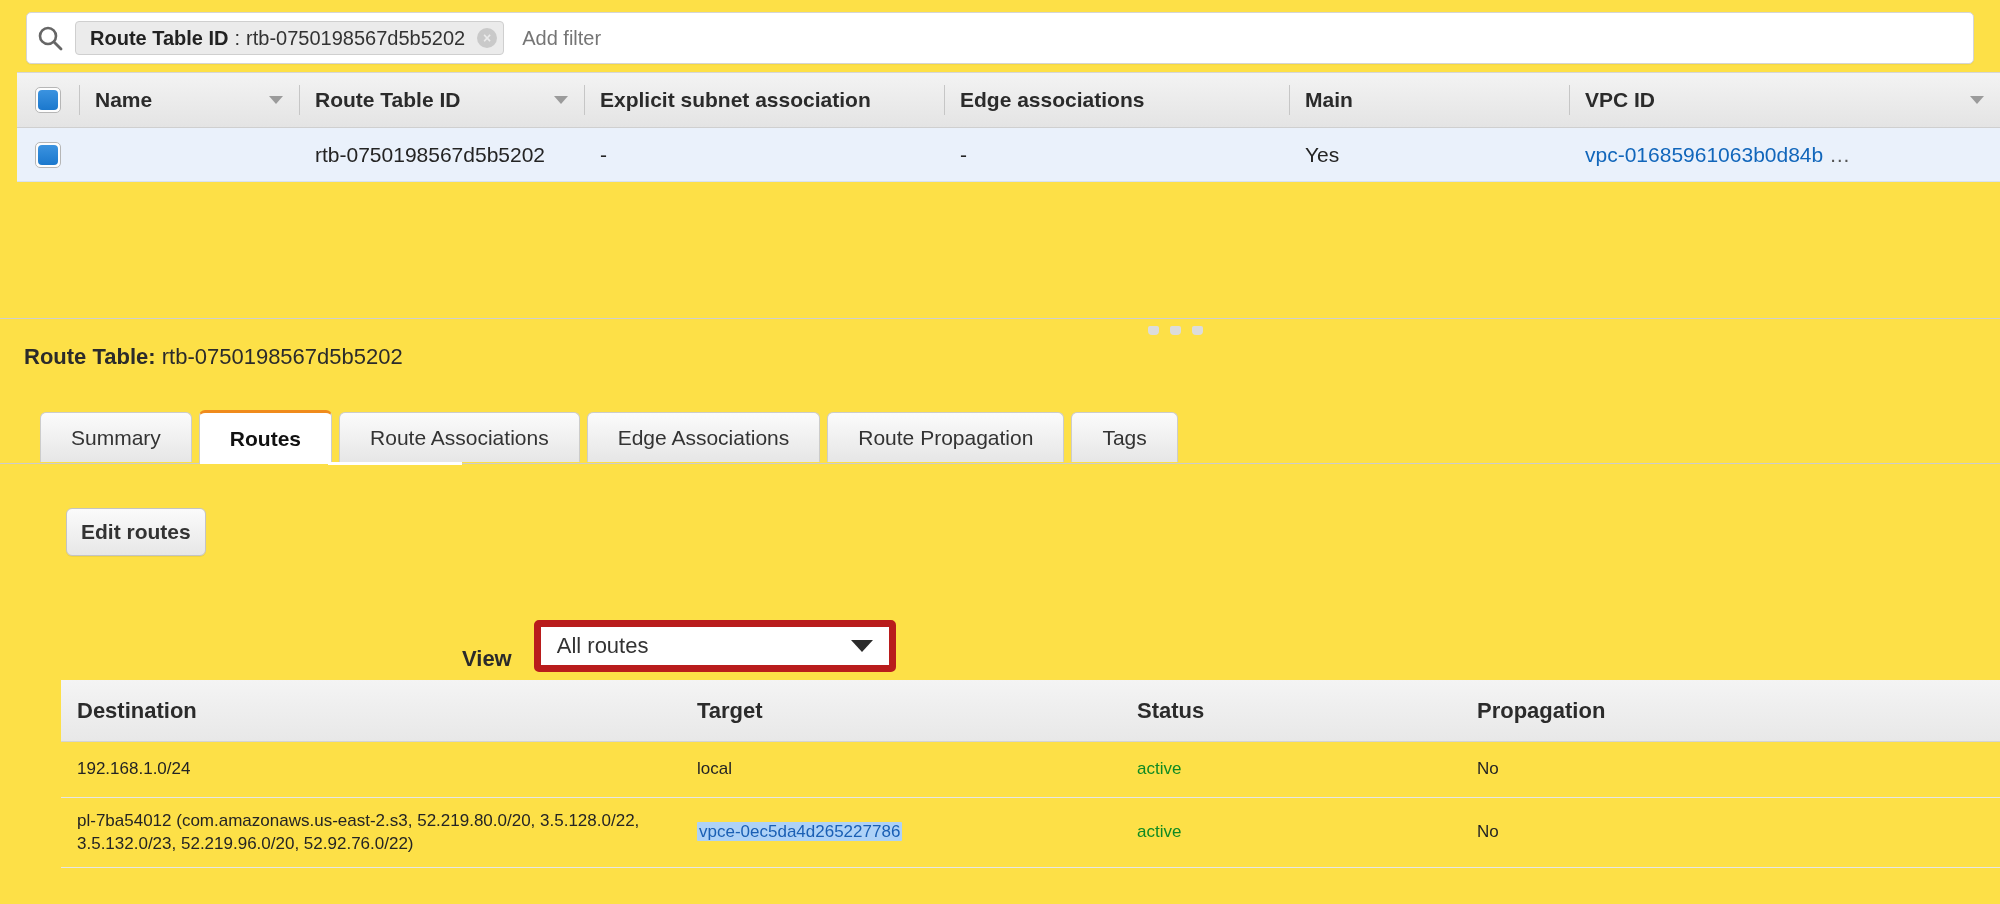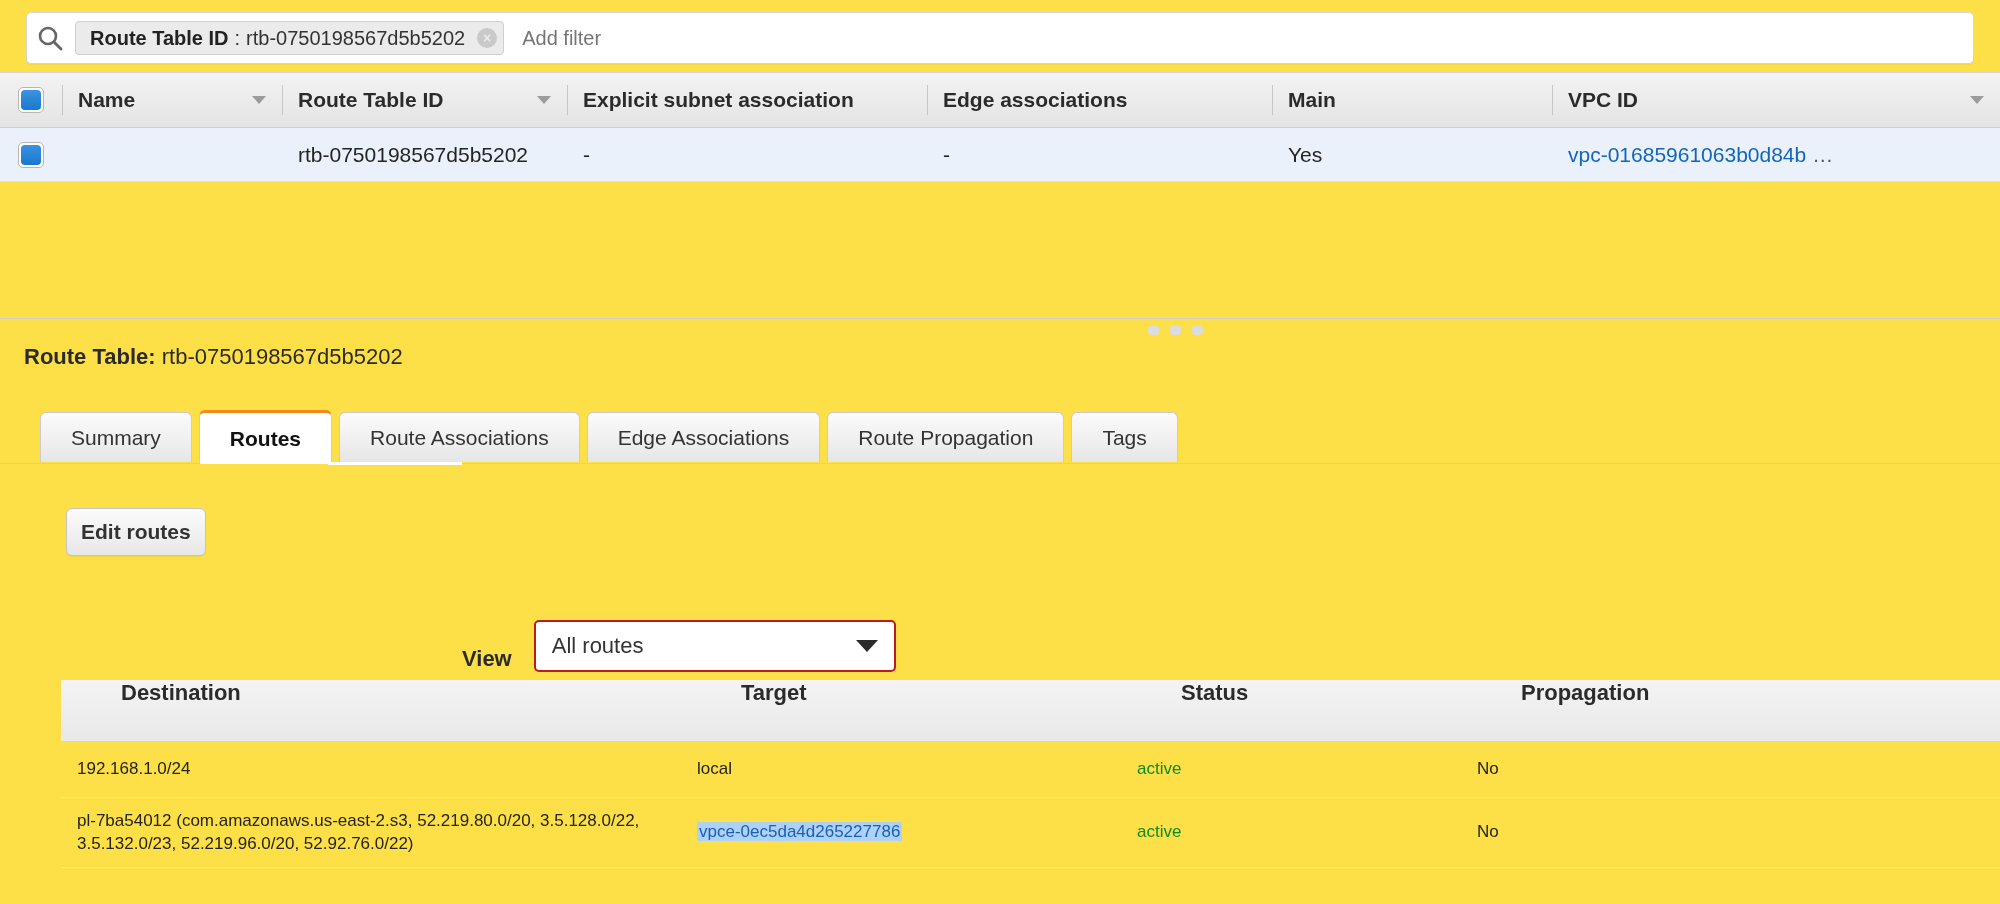--- a/index.html
+++ b/index.html
@@ -43,21 +43,21 @@
     background: #c9c9c9; color: #ebebeb; font-size: 14px; line-height: 20px;
     text-align: center; flex: none; cursor: pointer; font-weight: bold;
   }
   .add-filter {
     flex: 1; font-size: 20px; color: #9a9a9a; padding-left: 18px;
     border: none; outline: none; background: transparent; height: 100%;
     font-family: "Liberation Sans", sans-serif;
   }
 
   
-  .grid { position: absolute; left: 0; top: 72px; width: 2000px; }
+  .grid { position: absolute; left: 0; top: 72px; width: 2000px; padding-left: 17px; }
   .grid-head {
     display: flex; align-items: stretch; height: 56px;
     background: linear-gradient(to bottom, #f3f3f3 0%, #e4e4e4 100%);
     border-top: 1px solid #d6d6d6;
     border-bottom: 1px solid #cfcfcf;
   }
   .gh {
     display: flex; align-items: center;
     font-size: 21px; font-weight: bold; color: #2b2b2b;
     padding: 0 16px; position: relative; overflow: hidden; white-space: nowrap;
@@ -136,37 +136,36 @@
     font-size: 21px; font-weight: bold; color: #333;
     background: linear-gradient(to bottom,#fbfbfb,#e7e7e7);
     border: 1px solid #c4c4c4; border-radius: 6px; cursor: pointer;
     box-shadow: 0 1px 0 rgba(0,0,0,0.05);
   }
 
   
   .view-row { position: absolute; left: 462px; top: 620px; display: flex; align-items: flex-end; }
   .view-label { font-size: 22px; font-weight: bold; color: #2b2b2b; margin-right: 22px; }
   .view-select {
-    width: 362px; height: 52px; border: 2px solid #b91c1c; border-radius: 5px;
+    width: 362px; height: 52px; border: 7px solid #b91c1c; border-radius: 5px;
     background: #fff; display: flex; align-items: center; padding: 0 16px;
     font-size: 22px; color: #333; cursor: pointer;
   }
   .view-select .sel-caret {
     margin-left: auto; width: 0; height: 0;
     border-left: 11px solid transparent; border-right: 11px solid transparent;
     border-top: 12px solid #2b2b2b;
   }
 
   
   .rt { position: absolute; left: 61px; top: 680px; width: 1939px; }
   .rt-head {
-    display: flex; height: 62px; align-items: flex-start;
+    display: flex; height: 62px; align-items: center;
     background: linear-gradient(to bottom,#f4f4f4,#e8e8e8);
     border-bottom: 1px solid #d4d4d4;
-    padding-left: 44px;
   }
   .rh {
     font-size: 22px; font-weight: bold; color: #2b2b2b;
     display: flex; align-items: center; padding: 0 16px; position: relative;
     white-space: nowrap; overflow: hidden;
   }
   .rh + .rh::before {
     content: ""; position: absolute; left: 0; top: 14px; bottom: 14px; width: 1px; background: #cacaca;
   }
   .r-dest { width: 620px; }

